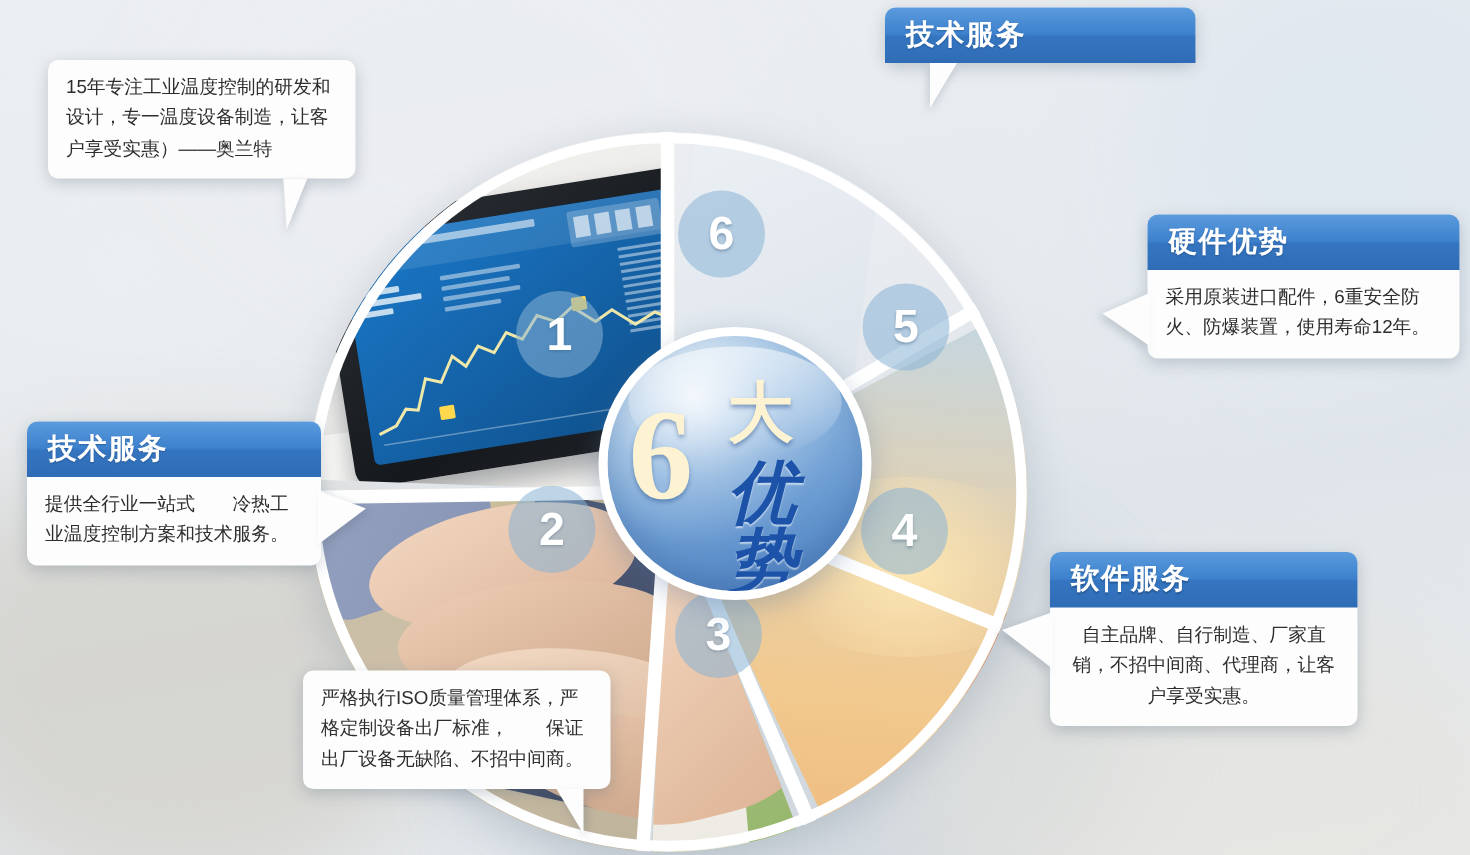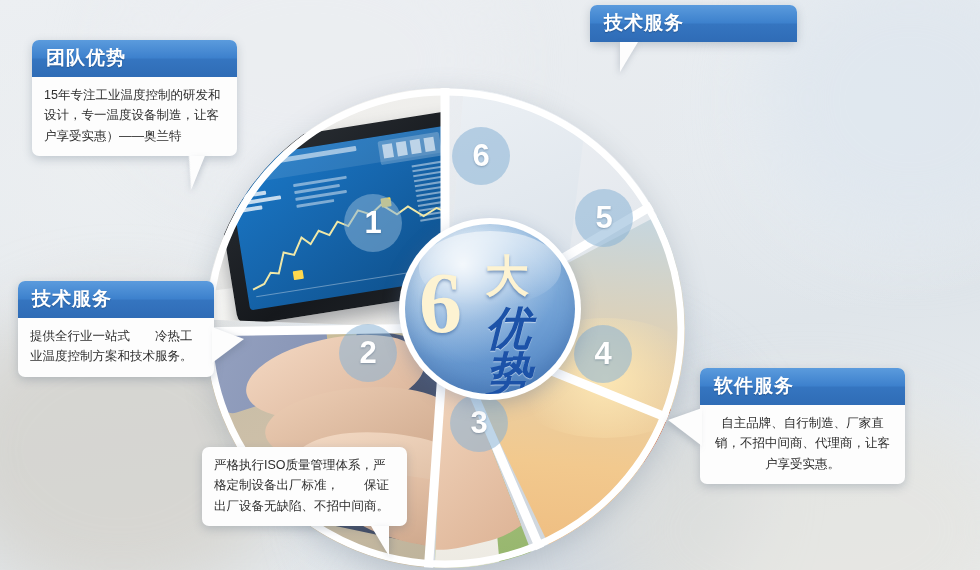--- a/index.html
+++ b/index.html
@@ -371,30 +371,34 @@
   <div id="hub">
     <div class="inner">
       <div class="gloss"></div>
       <div class="hub-6">6</div>
       <div class="hub-da">大</div>
       <div class="hub-ys">优势</div>
     </div>
   </div>
 
   <div class="card" id="c-team">
-    <div class="hd">团队优势</div>
     <div class="bd">15年专注工业温度控制的研发和设计，专一温度设备制造，让客户享受实惠）——奥兰特</div>
     <div class="tail"></div>
   </div>
 
   <div class="card" id="c-after">
     <div class="hd">技术服务</div>
     <div class="tail"></div>
   </div>
 
+  <div class="card" id="c-hard">
+    <div class="hd">硬件优势</div>
+    <div class="bd">采用原装进口配件，6重安全防火、防爆装置，使用寿命12年。</div>
+    <div class="tail"></div>
+  </div>
 
   <div class="card" id="c-soft">
     <div class="hd">软件服务</div>
     <div class="bd ctr">自主品牌、自行制造、厂家直销，不招中间商、代理商，让客户享受实惠。</div>
     <div class="tail"></div>
   </div>
 
   <div class="card" id="c-tech">
     <div class="hd">技术服务</div>
     <div class="bd">提供全行业一站式　　冷热工业温度控制方案和技术服务。</div>

